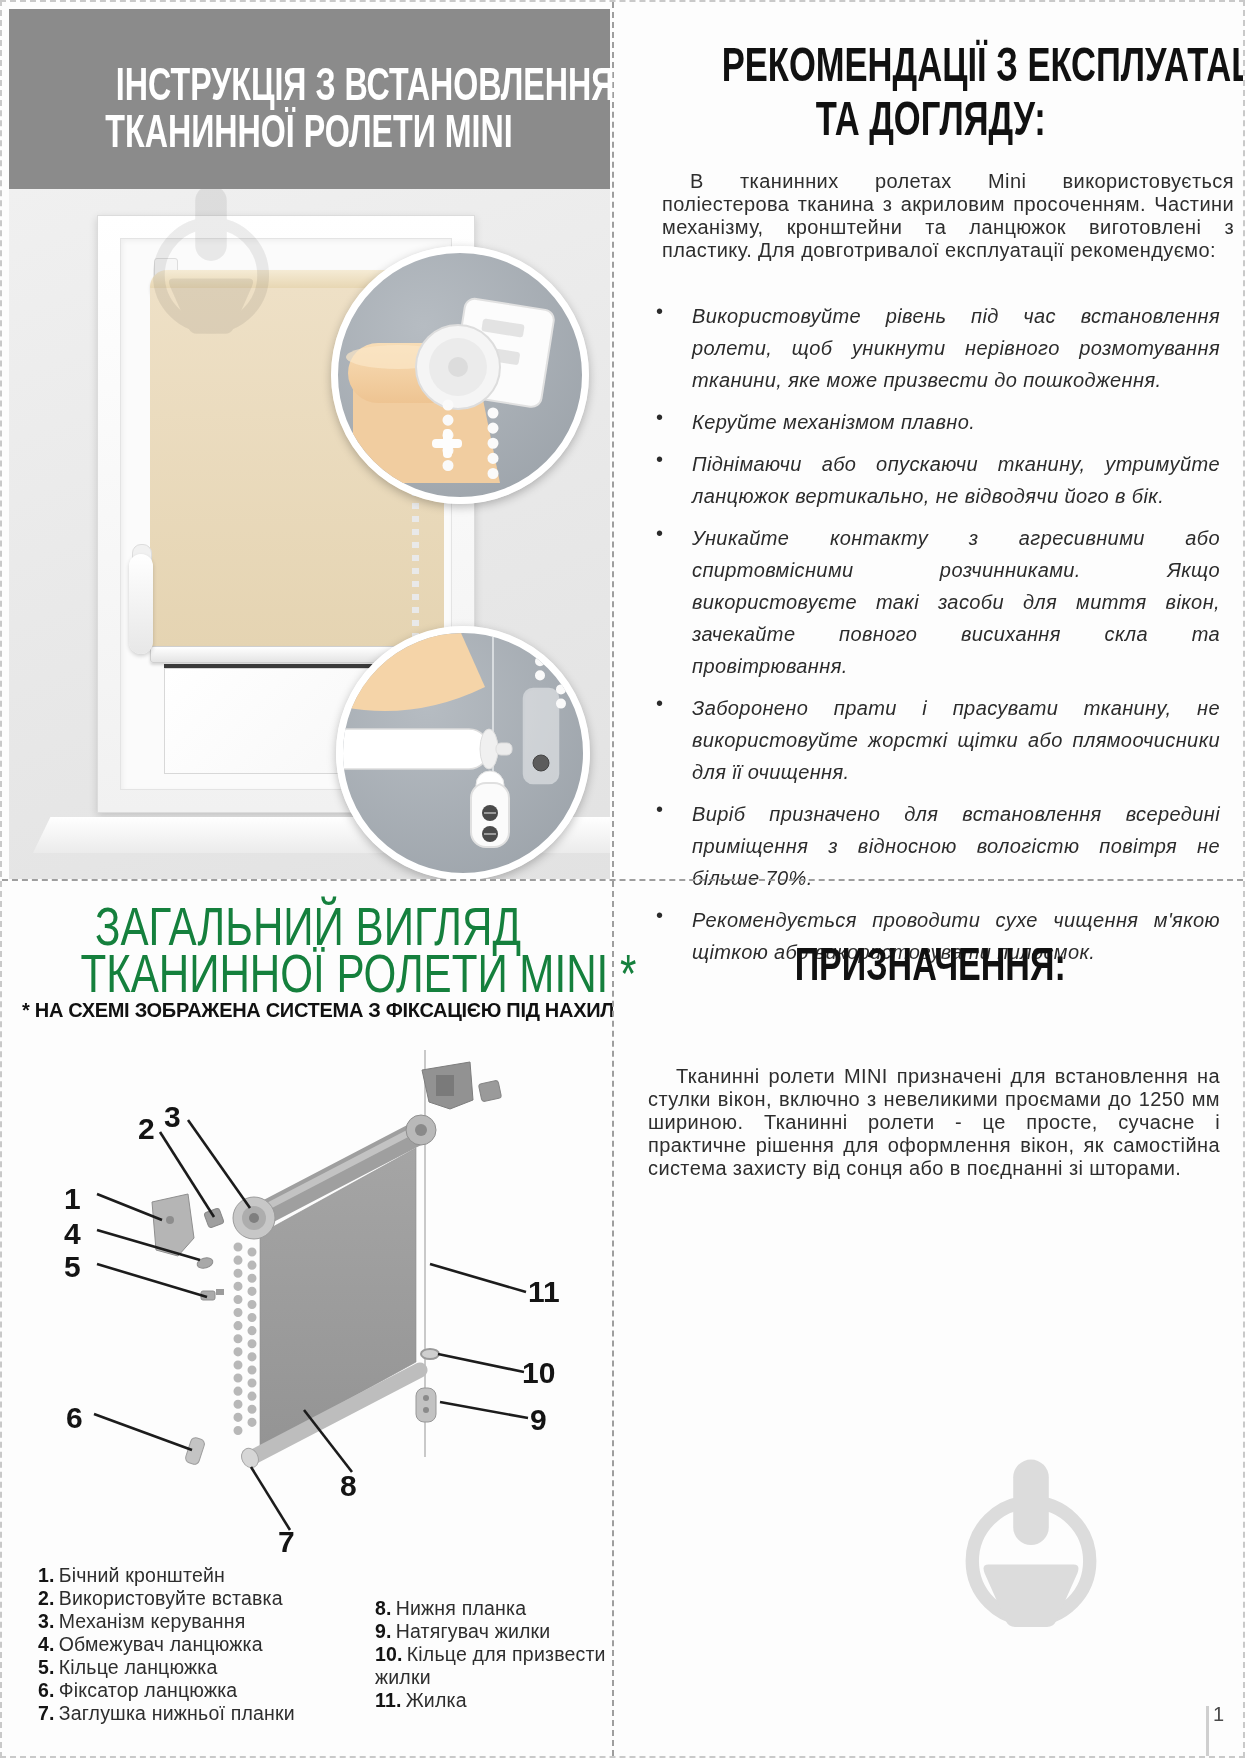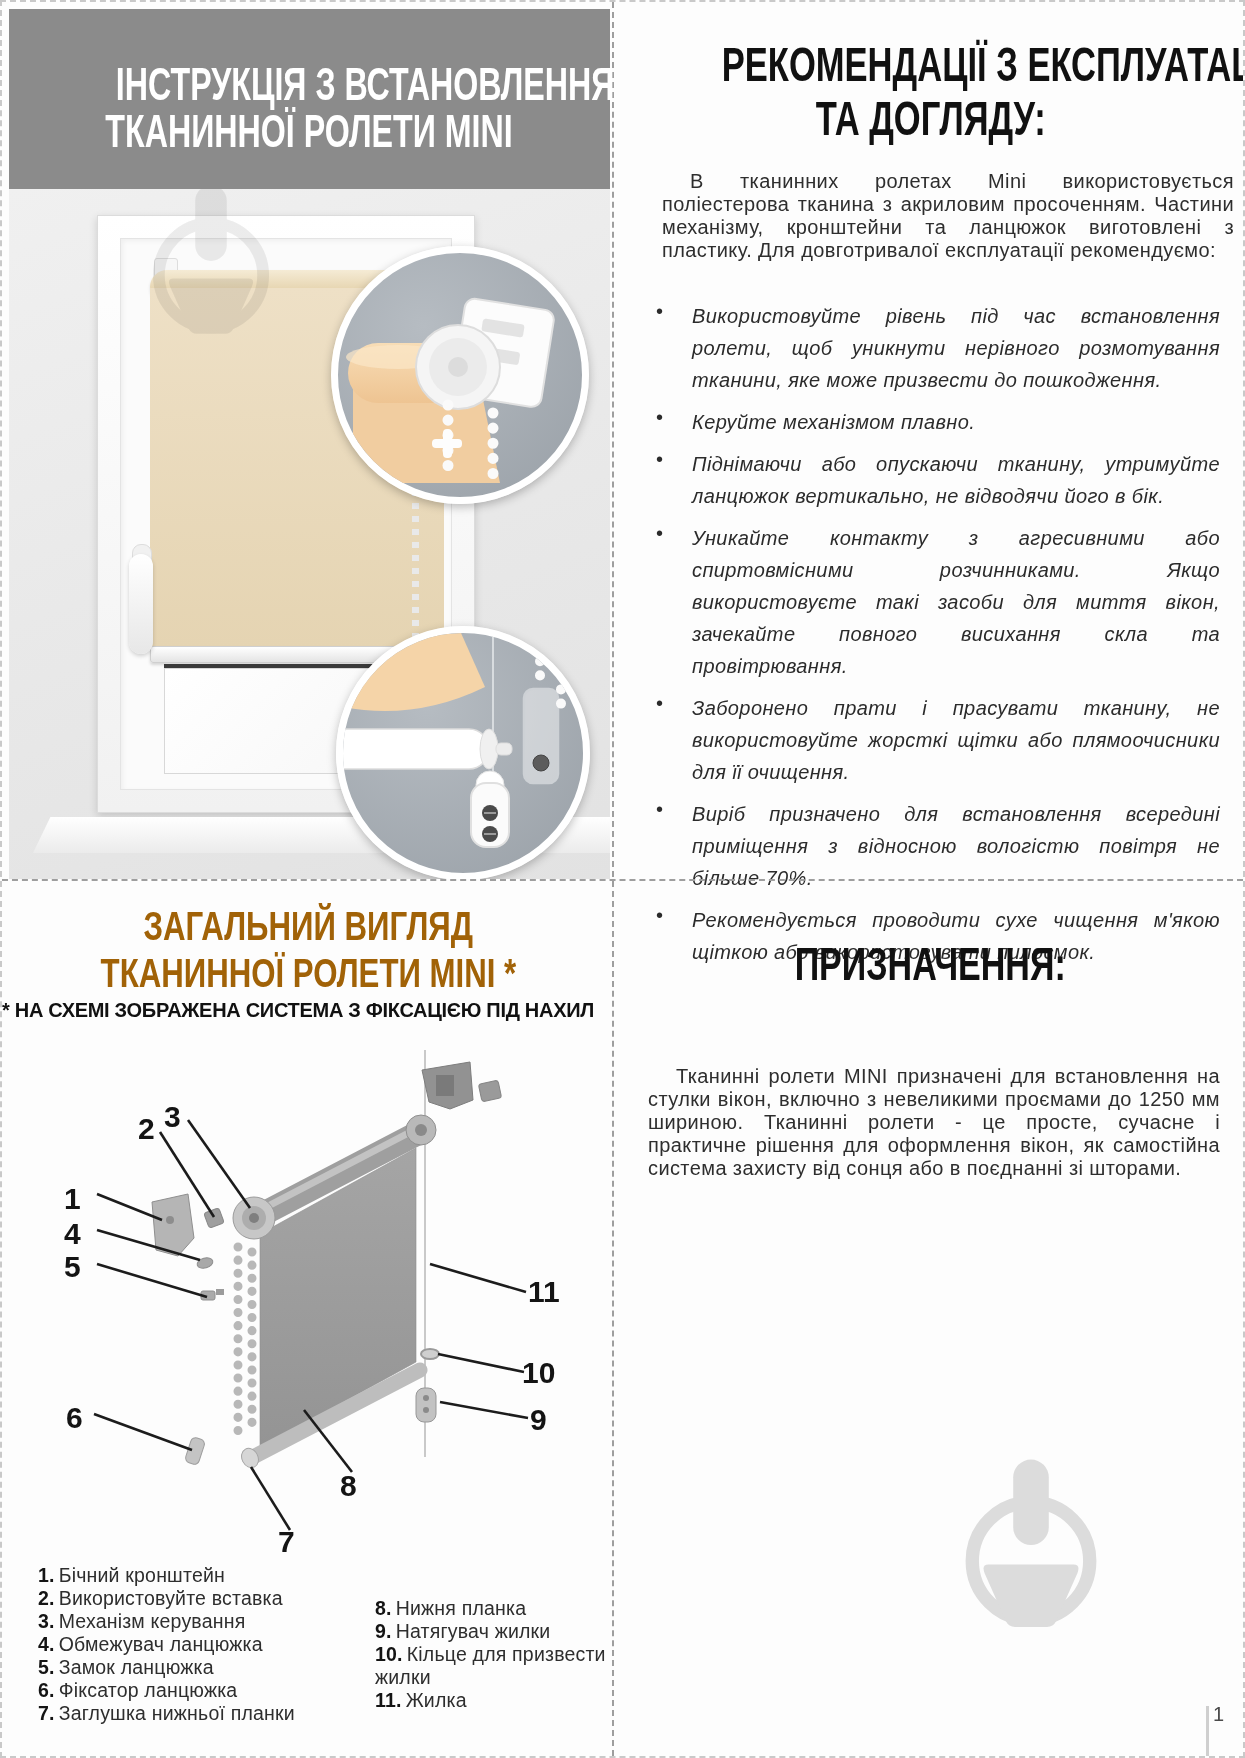--- a/index.html
+++ b/index.html
@@ -52,23 +52,23 @@
   .tr-title{left:0;top:36px;width:100%;text-align:center;font-weight:700;font-size:48px;line-height:54px;color:#111;}
   .tr-title .cx{transform:scaleX(.72);}
   .body-text{font-size:20px;line-height:23px;letter-spacing:.4px;color:#2e2e2e;text-align:justify;}
   .tr-intro{left:48px;top:168px;width:572px;text-indent:28px;}
   .tr-bullets{left:34px;top:298px;width:572px;}
   .bullet-row{display:flex;margin-bottom:10px;}
   .bullet-row .dot{width:36px;flex:0 0 36px;font-size:20px;line-height:23px;padding-left:8px;}
   .bullet-row .bullet-text{flex:1;font-size:20px;line-height:32px;letter-spacing:.4px;text-align:justify;font-style:italic;}
   
   .q-bl{left:0;top:879px;width:612px;height:879px;}
-  .bl-title{left:0;top:22px;width:100%;text-align:center;font-weight:700;font-size:40px;line-height:47px;color:#a16207;}
+  .bl-title{left:0;top:22px;width:100%;text-align:center;font-weight:400;font-size:54px;line-height:47px;color:#15803d;}
   .bl-title .cx{transform:scaleX(.78);}
-  .bl-sub{left:0;top:118px;width:100%;text-align:left;font-weight:700;font-size:20px;letter-spacing:-.3px;color:#111;}
+  .bl-sub{left:0;top:118px;width:100%;text-align:right;font-weight:700;font-size:20px;letter-spacing:-.3px;color:#111;}
   .diagram-svg{left:0;top:161px;width:612px;height:520px;}
   .callout{position:absolute;font-weight:700;font-size:30px;color:#141414;line-height:30px;}
   .parts{font-size:19.5px;line-height:23px;color:#2e2e2e;letter-spacing:.2px;}
   .parts-col1{left:36px;top:683px;width:300px;}
   .parts-col2{left:373px;top:716px;width:238px;}
   .part-row b{font-weight:700;color:#141414;margin-right:4px;}
   
   .q-br{left:612px;top:879px;width:633px;height:879px;}
   .br-title{left:0;top:58px;width:100%;text-align:center;font-weight:700;font-size:46px;line-height:50px;color:#111;}
   .br-title .cx{transform:scaleX(.74);}
@@ -304,21 +304,21 @@
     <div class="abs parts parts-col1">
 
         <div class="part-row"><b>1.</b><span>Бічний кронштейн</span></div>
 
         <div class="part-row"><b>2.</b><span>Використовуйте вставка</span></div>
 
         <div class="part-row"><b>3.</b><span>Механізм керування</span></div>
 
         <div class="part-row"><b>4.</b><span>Обмежувач ланцюжка</span></div>
 
-        <div class="part-row"><b>5.</b><span>Замок ланцюжка</span></div>
+        <div class="part-row"><b>5.</b><span>Кільце ланцюжка</span></div>
 
         <div class="part-row"><b>6.</b><span>Фіксатор ланцюжка</span></div>
 
         <div class="part-row"><b>7.</b><span>Заглушка нижньої планки</span></div>
       </div>
     <div class="abs parts parts-col2">
 
         <div class="part-row"><b>8.</b><span>Нижня планка</span></div>
 
         <div class="part-row"><b>9.</b><span>Натягувач жилки</span></div>

